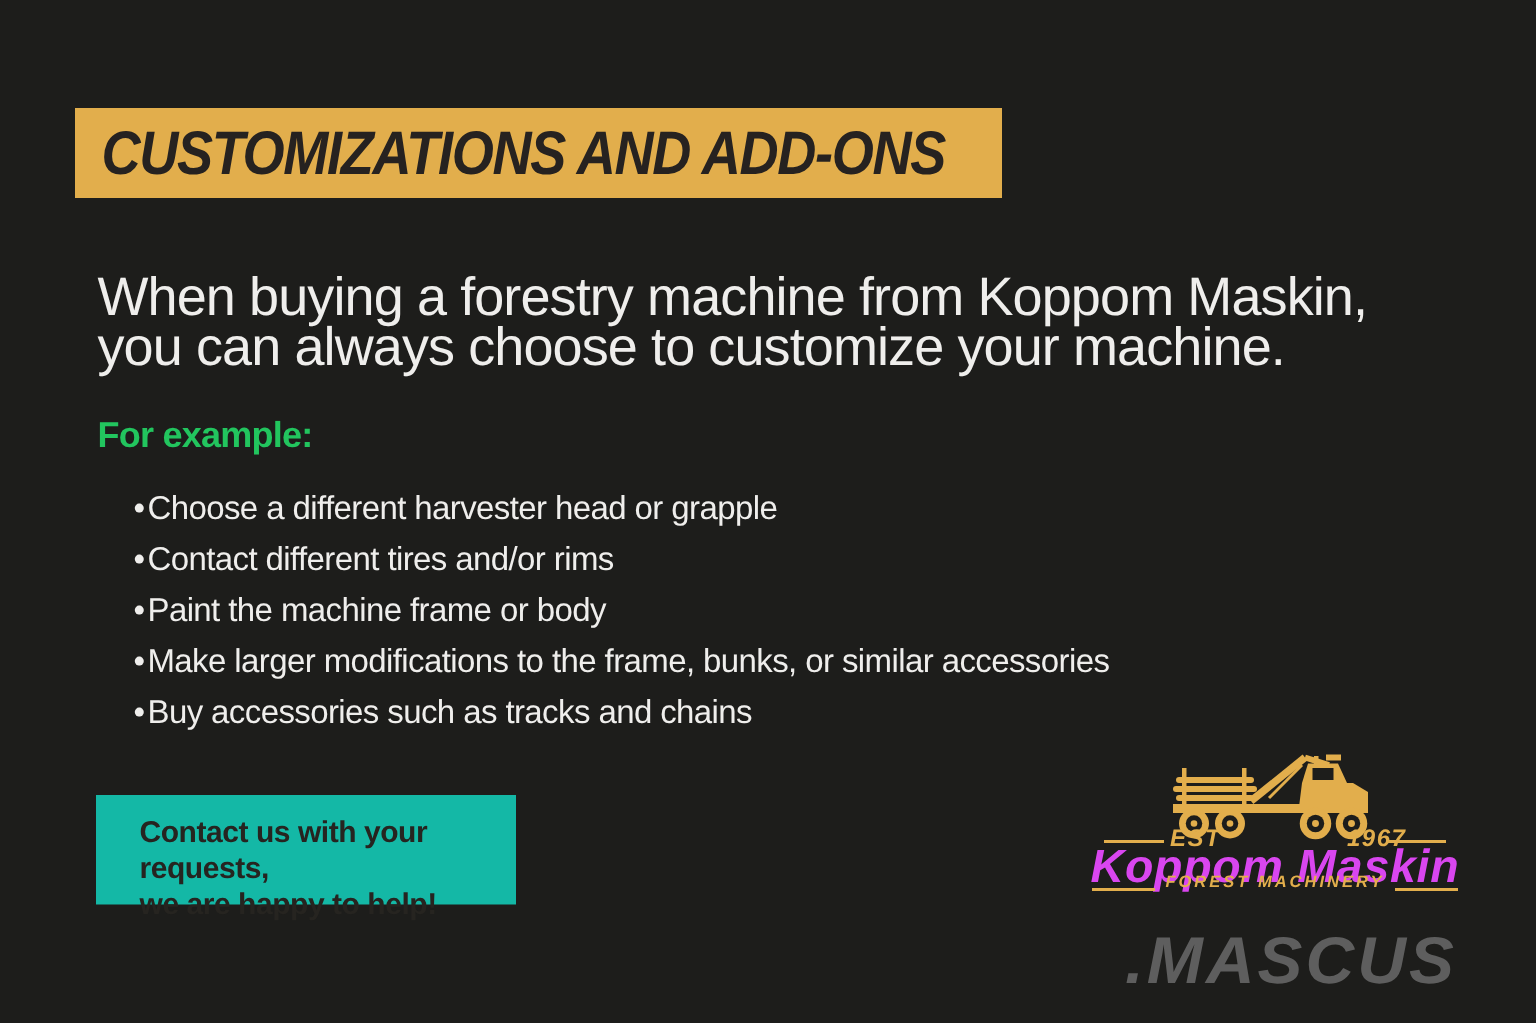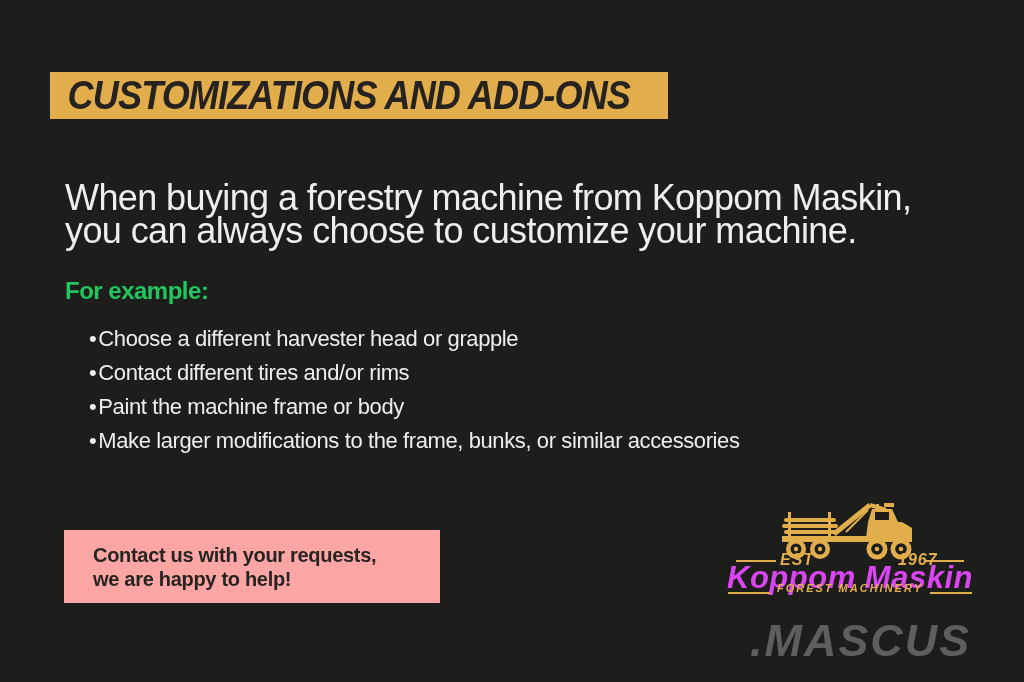--- a/index.html
+++ b/index.html
@@ -12,21 +12,21 @@
     position: relative;
     width: 1024px;
     height: 682px;
     background: #1d1d1b;
     overflow: hidden;
   }
   
   .banner {
     position: absolute;
     left: 50px; top: 72px;
-    width: 618px; height: 47px;
+    width: 618px; height: 60px;
     background: #e2ae4c;
     display: flex;
     align-items: center;
   }
   .banner-title {
     color: #262220;
     font-size: 41px;
     font-weight: bold;
     font-style: italic;
     letter-spacing: -1px;
@@ -60,22 +60,22 @@
     font-size: 22px;
     letter-spacing: -0.4px;
     margin-left: 24px;
   }
   .bullet-row { line-height: 34px; white-space: nowrap; }
   .bullet-glyph { margin-right: 2px; }
   
   .contact-box {
     position: absolute;
     left: 64px; top: 530px;
-    width: 376px; height: 73px;
-    background: #fca5a5;
+    width: 280px; height: 73px;
+    background: #14b8a6;
     padding: 13px 0 0 29px;
   }
   .contact-line {
     color: #262420;
     font-size: 20px;
     font-weight: bold;
     line-height: 24px;
     letter-spacing: -0.3px;
   }
   
@@ -167,20 +167,23 @@
       <span class="bullet-glyph">•</span><span>Choose a different harvester head or grapple</span>
     </div>
     <div class="bullet-row">
       <span class="bullet-glyph">•</span><span>Contact different tires and/or rims</span>
     </div>
     <div class="bullet-row">
       <span class="bullet-glyph">•</span><span>Paint the machine frame or body</span>
     </div>
     <div class="bullet-row">
       <span class="bullet-glyph">•</span><span>Make larger modifications to the frame, bunks, or similar accessories</span>
+    </div>
+    <div class="bullet-row">
+      <span class="bullet-glyph">•</span><span>Buy accessories such as tracks and chains</span>
     </div>
   </div>
 
   <div class="contact-box">
     <div class="contact-line">Contact us with your requests,</div>
     <div class="contact-line">we are happy to help!</div>
   </div>
 
   <div class="logo">
     <div class="machine-wrap">

